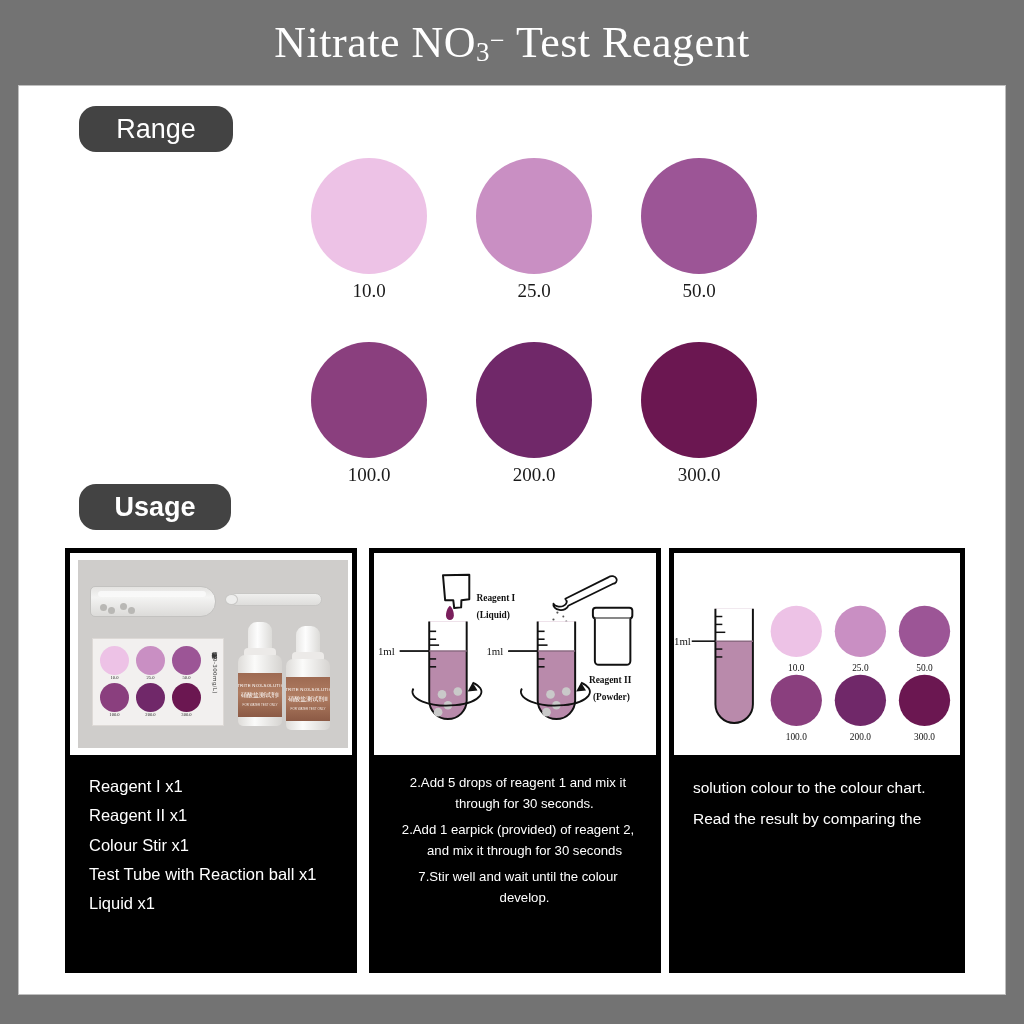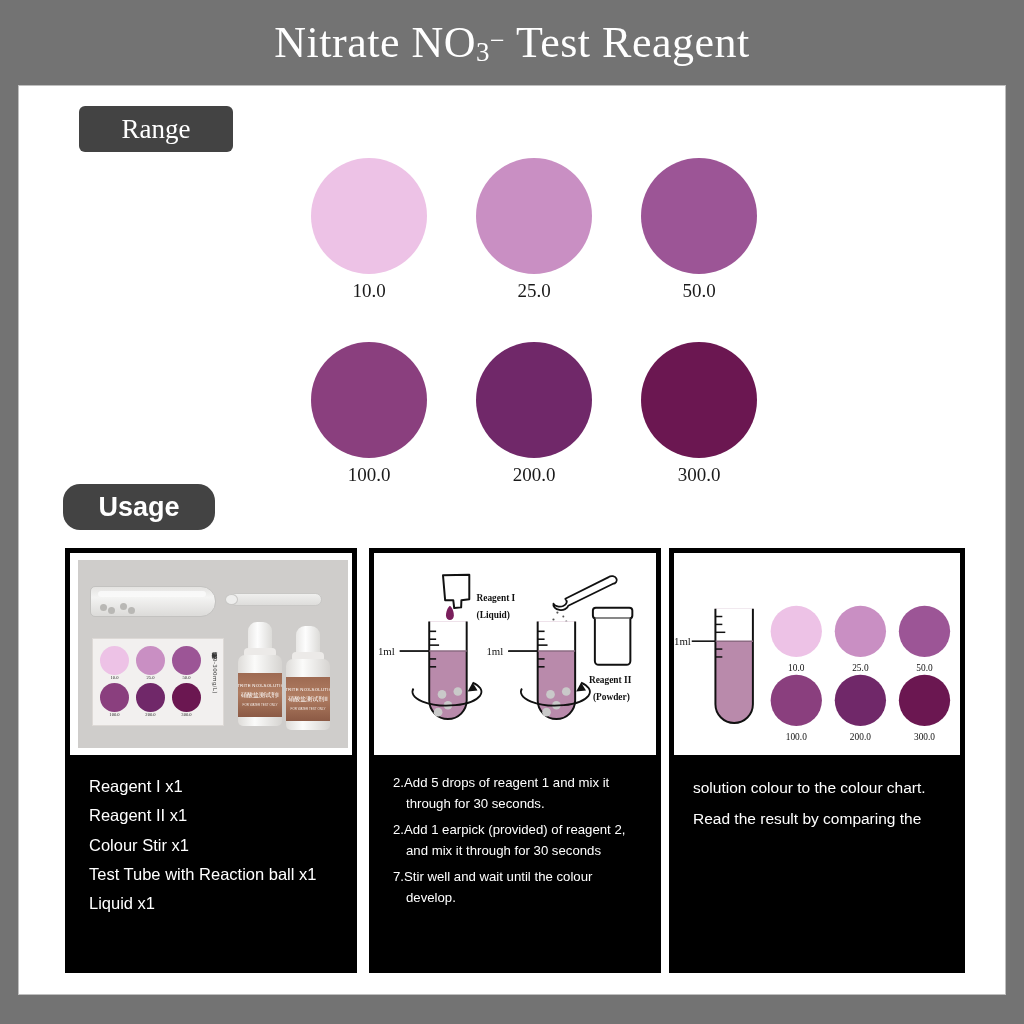--- a/index.html
+++ b/index.html
@@ -46,26 +46,25 @@
     position: absolute;
     background: #434343;
     color: #ffffff;
     border-radius: 17px;
     display: flex; align-items: center; justify-content: center;
     line-height: 1;
   }
   #badge-range {
     left: 60px; top: 20px;
     width: 154px; height: 46px;
-    font-family: Liberation Serif, serif;
+    font-family: Liberation Sans, sans-serif;
     font-size: 27px;
-    border-radius: 6px;
   }
   #badge-usage {
-    left: 44px; top: 398px;
+    left: 60px; top: 398px;
     width: 152px; height: 46px;
     font-family: "Liberation Sans", sans-serif;
     font-size: 27px;
     font-weight: bold;
   }
 
   
   #range-chart {
     position: absolute;
     left: 290px; top: 72px;
@@ -88,21 +87,21 @@
   
   .panel {
     position: absolute;
     top: 462px;
     background: #000000;
     border: 2px solid #000000;
     width: 292px;
     height: 425px;
   }
   #panel-1 { left: 46px; }
-  #panel-2 { left: 350px; }
+  #panel-2 { left: 350px; text-align: center; }
   #panel-3 { left: 650px; width: 296px; }
 
   .panel-figure {
     position: relative;
     width: 100%;
     height: 208px;
     background: #ffffff;
     border: 3px solid #000000;
     overflow: hidden;
   }

